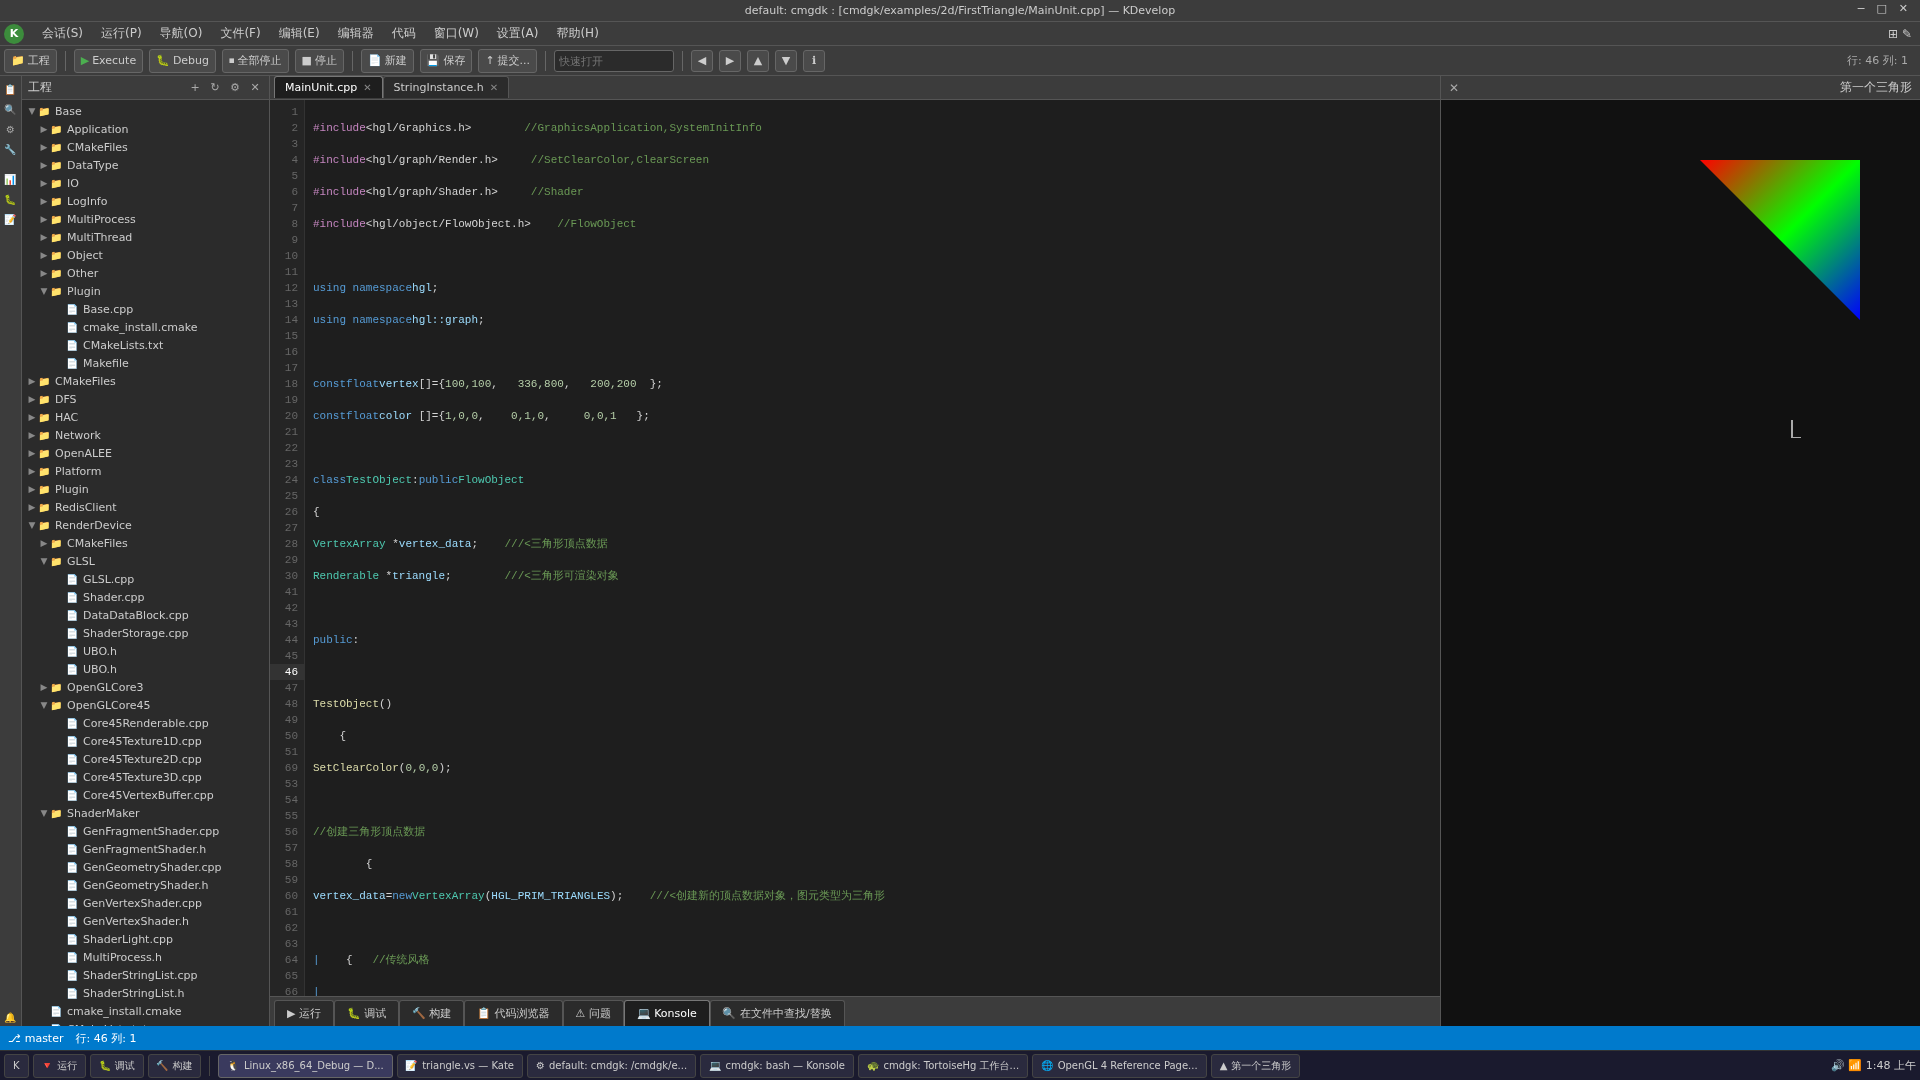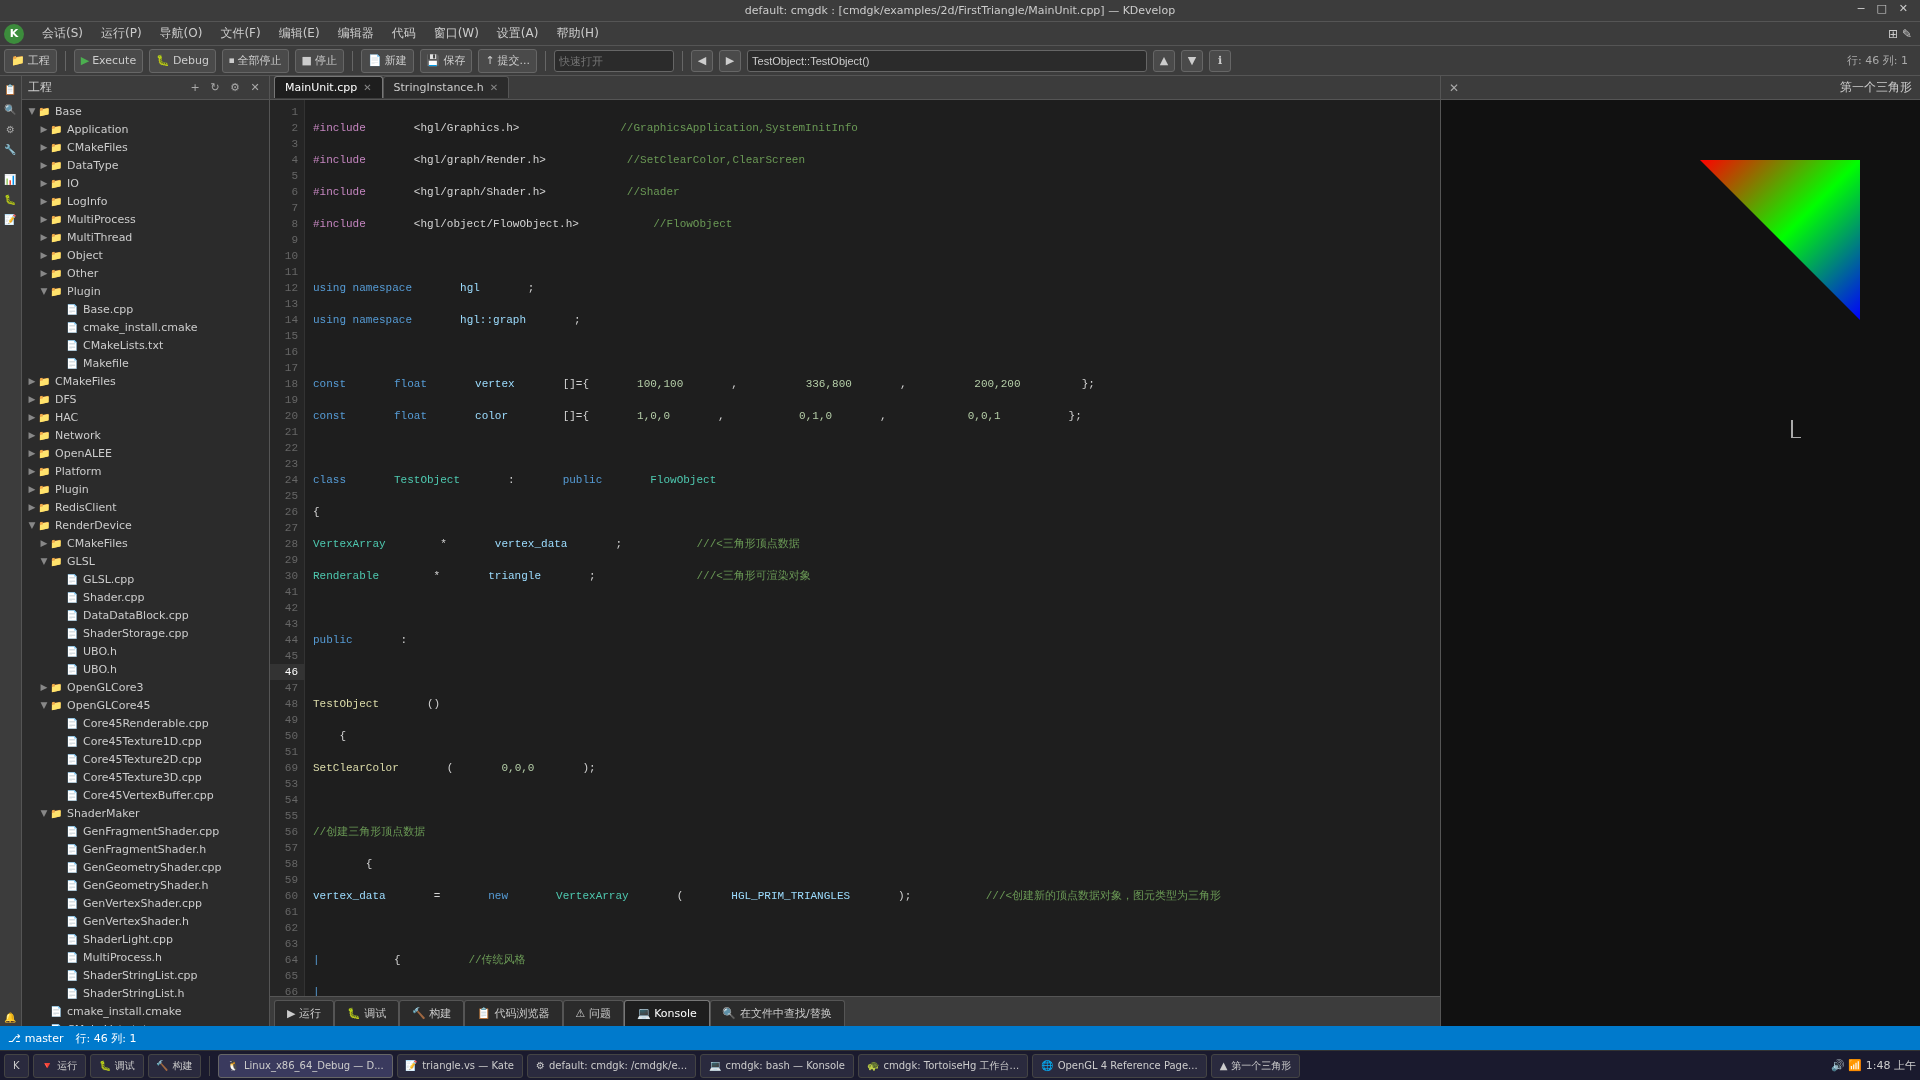--- a/index.html
+++ b/index.html
@@ -271,21 +271,20 @@
       font-family: 'Courier New', monospace;
       font-size: 11px;
       line-height: 16px;
       color: #d4d4d4;
       white-space: pre;
     }
     .code-line {
       height: 16px;
       display: flex;
       align-items: flex-end;
-      gap: 48px;
     }
     .kw { color: #569cd6; }
     .num { color: #b5cea8; }
     .cmt { color: #6a9955; }
     .cls { color: #4ec9b0; }
     .fn { color: #dcdcaa; }
     .ns { color: #9cdcfe; }
     .pp { color: #c586c0; }
 
     
@@ -481,21 +480,20 @@
   </div>
   <div class="toolbar-btn">
     <span>↑</span>
     <span>提交...</span>
   </div>
   <div class="toolbar-sep"></div>
   <input class="toolbar-search" placeholder="快速打开" style="">
   <div class="toolbar-sep"></div>
   <div class="toolbar-nav-btn">◀</div>
   <div class="toolbar-nav-btn">▶</div>
-  <input class="toolbar-combobox" value="TestObject::TestObject()" style="">
   <div class="toolbar-nav-btn">▲</div>
   <div class="toolbar-nav-btn">▼</div>
   <div class="toolbar-nav-btn">ℹ</div>
   <div style="margin-left:auto;padding-right:8px;font-size:11px;color:#aaa;">行: 46 列: 1</div>
 </div>
 
 <div id="main-layout">
 
   <div id="left-icons">
     <div class="left-icon">📋</div>

